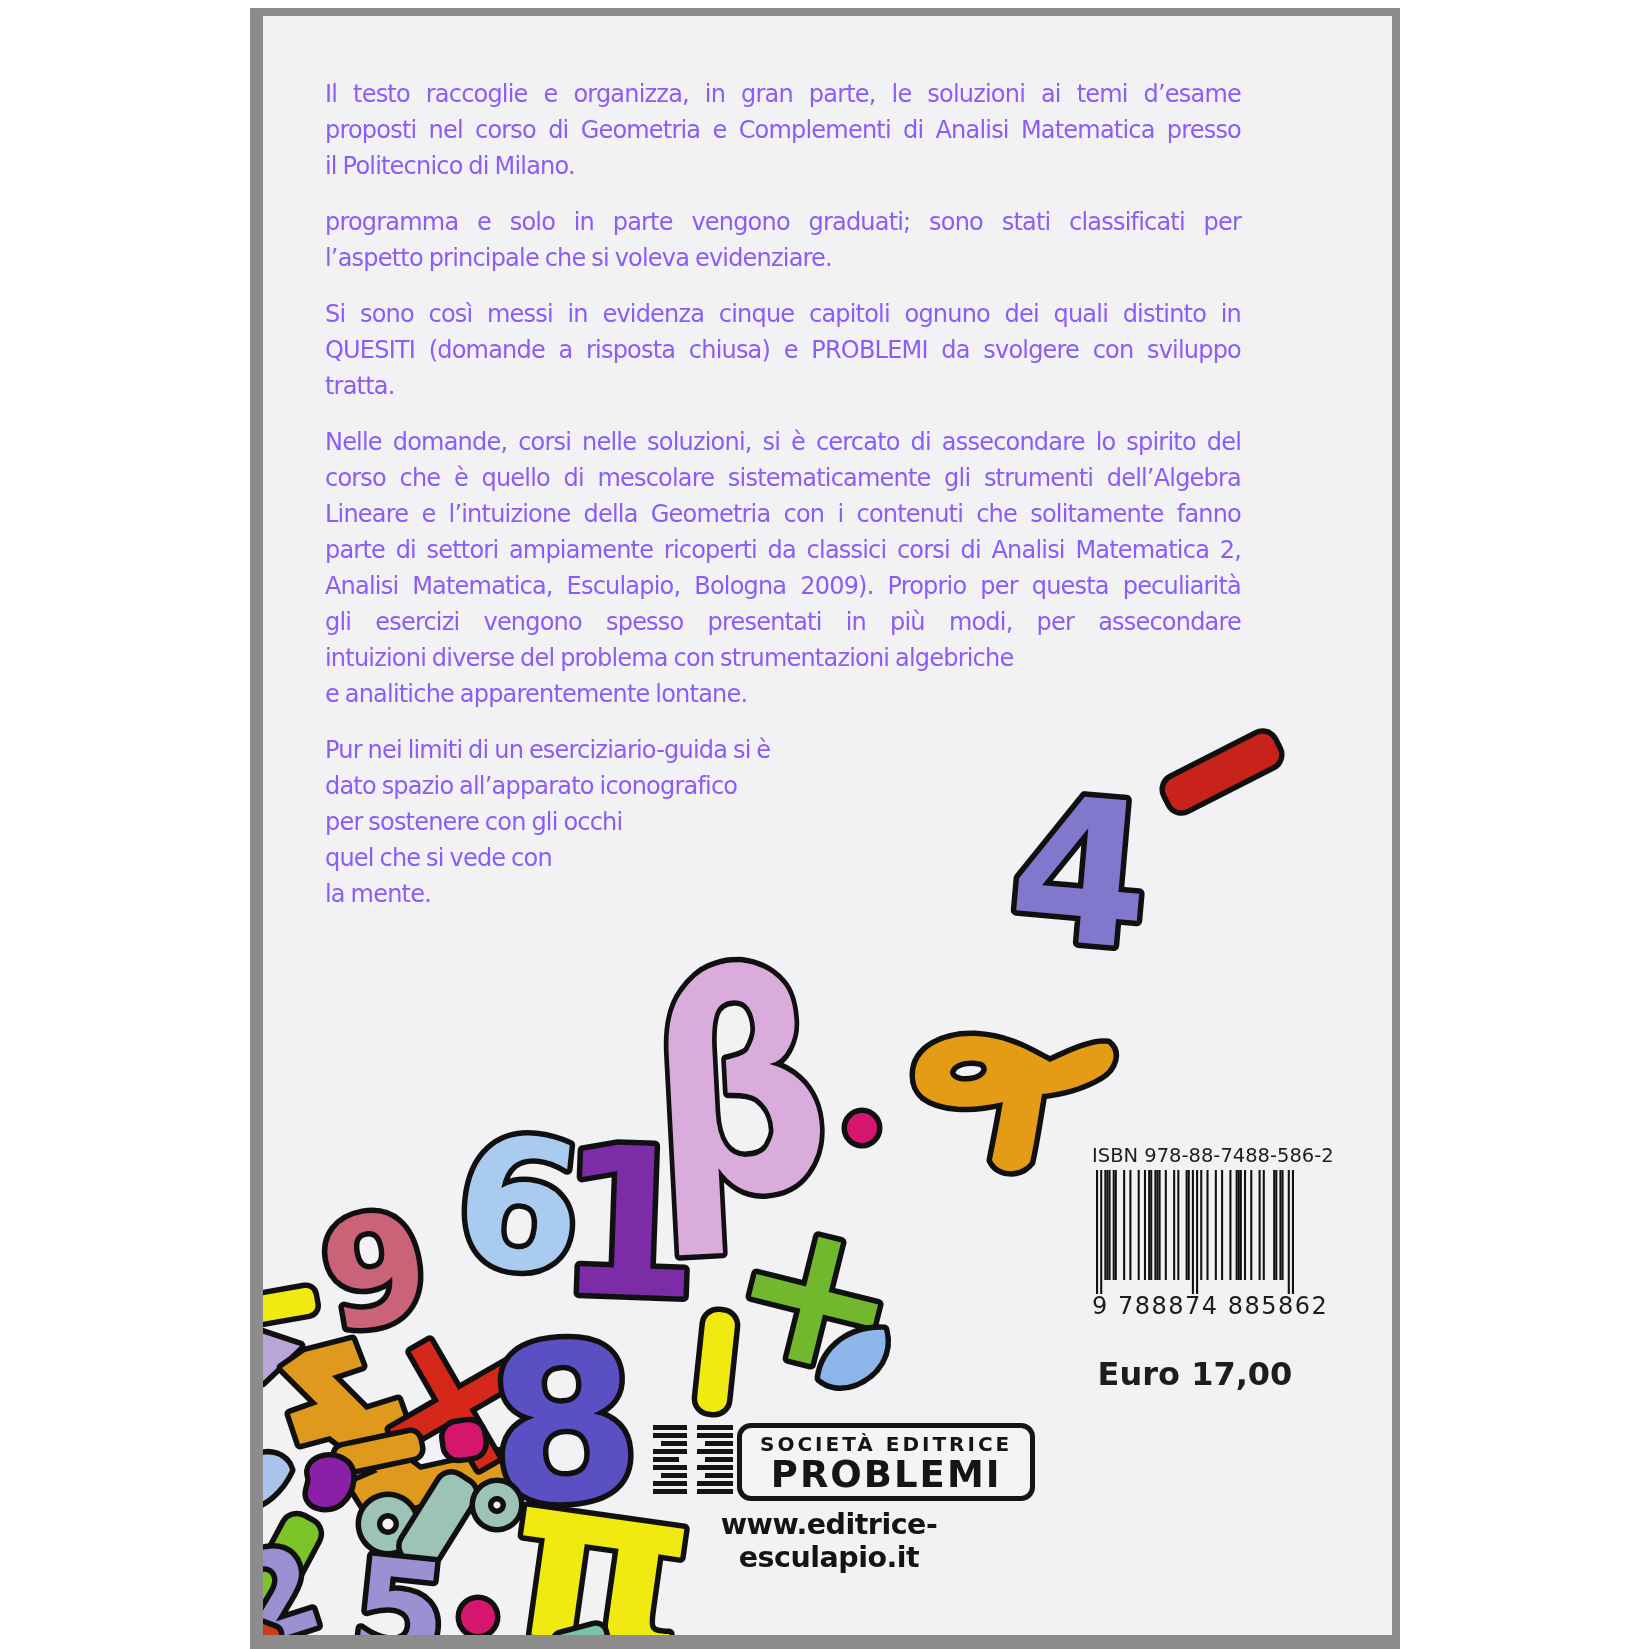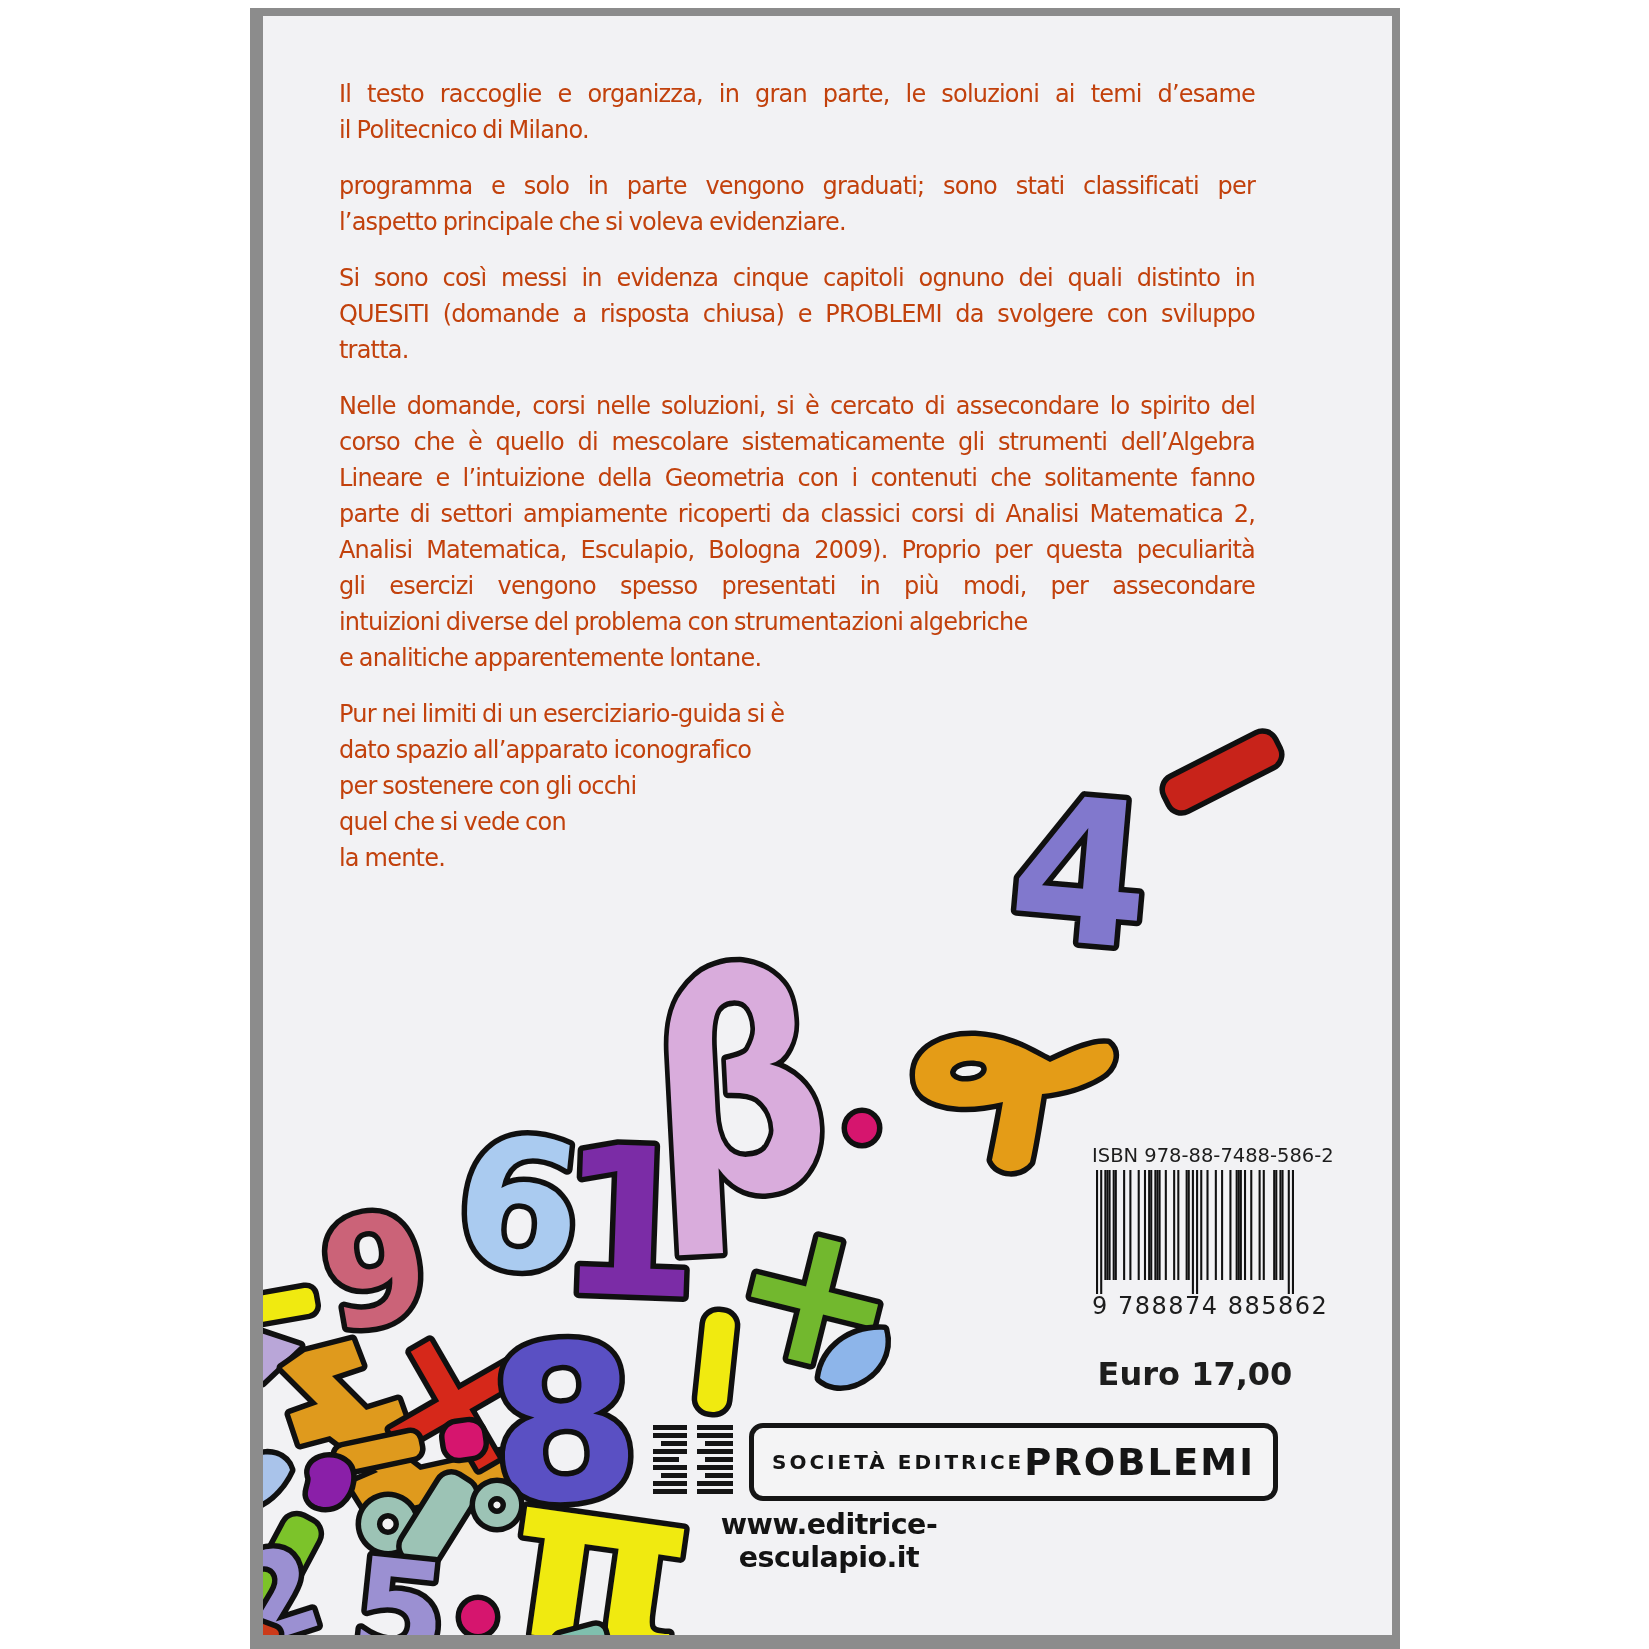--- a/index.html
+++ b/index.html
@@ -11,42 +11,42 @@
     position:absolute;left:250px;top:8px;width:1150px;height:1641px;
     background:#8c8c8c;
   }
   .cover{
     position:absolute;left:13px;top:8px;right:8px;bottom:14px;
     background:#f2f2f4;overflow:hidden;
   }
   .cover-inner{position:absolute;inset:0;}
   .art-svg{position:absolute;left:0;top:0;width:1129px;height:1619px;z-index:1;}
   .text-block{
-    position:absolute;left:76px;top:60px;width:916px;z-index:2;
-    color:#c2410c;font-size:24px;letter-spacing:-0.8px;word-spacing:-1px;
+    position:absolute;left:62px;top:60px;width:916px;z-index:2;
+    color:#8b5cf6;font-size:24px;letter-spacing:-0.8px;word-spacing:-1px;
   }
   .para{margin:0 0 20px 0;}
   .line{line-height:36px;white-space:nowrap;overflow:visible;text-align:left;}
   .line.just{white-space:normal;text-align:justify;text-align-last:justify;}
   .isbn-block{
     position:absolute;left:829px;top:1128px;width:206px;z-index:3;
     text-align:center;color:#1d1d1d;
   }
   .isbn-label{font-size:19.5px;letter-spacing:0px;white-space:nowrap;}
   .barcode{margin:3px auto 0 auto;display:block;}
   .barcode-digits{font-size:24px;letter-spacing:1.5px;margin-top:-2px;white-space:nowrap;}
   .price{font-size:32px;font-weight:bold;margin-top:35px;letter-spacing:0px;}
   .publisher-row{
     position:absolute;left:388px;top:1407px;width:356px;height:78px;z-index:3;
     display:flex;align-items:stretch;
   }
   .logo-mark{width:86px;height:76px;flex:0 0 auto;}
   .logo-box{
-    flex:1 1 auto;margin-left:12px;border:5px solid #151515;border-radius:14px;
-    background:#f4f4f5;display:flex;flex-direction:row;align-items:center;
+    flex:1 1 auto;border:5px solid #151515;border-radius:14px;
+    background:#f4f4f5;display:flex;flex-direction:column;align-items:center;
     justify-content:center;padding:2px 18px;color:#151515;
   }
   .logo-line1{font-size:20px;letter-spacing:3px;font-weight:bold;white-space:nowrap;}
   .logo-line2{font-size:37px;font-weight:800;letter-spacing:2px;line-height:1.0;white-space:nowrap;}
   .website{
     position:absolute;left:388px;top:1492px;width:356px;z-index:3;
     text-align:center;font-size:28.5px;font-weight:bold;color:#141414;
     letter-spacing:-0.5px;
   }
 </style>
@@ -88,20 +88,21 @@
             <text font-size="230" transform="translate(500 1630) rotate(8) scale(1 1)" fill="#f0ea10">π</text>
             <circle cx="478" cy="1617" r="17" fill="#d6156e"></circle>
             <rect x="-20" y="-11" width="40" height="22" rx="6" transform="translate(258 1634) rotate(20)" fill="#cc3b1a"></rect>
             <rect x="-25" y="-10" width="50" height="20" rx="8" transform="translate(580 1640) rotate(-15)" fill="#7fbfae"></rect>
           </g>
       </svg>
 
       <div class="text-block" id="text-block">
           <div class="para">
             <div class="line just">Il testo raccoglie e organizza, in gran parte, le soluzioni ai temi d’esame</div>
+            <div class="line just">proposti nel corso di Geometria e Complementi di Analisi Matematica presso</div>
             <div class="line">il Politecnico di Milano.</div>
           </div>
           <div class="para">
             <div class="line just">programma e solo in parte vengono graduati; sono stati classificati per</div>
             <div class="line">l’aspetto principale che si voleva evidenziare.</div>
           </div>
           <div class="para">
             <div class="line just">Si sono così messi in evidenza cinque capitoli ognuno dei quali distinto in</div>
             <div class="line just">QUESITI (domande a risposta chiusa) e PROBLEMI da svolgere con sviluppo</div>
             <div class="line">tratta.</div>

